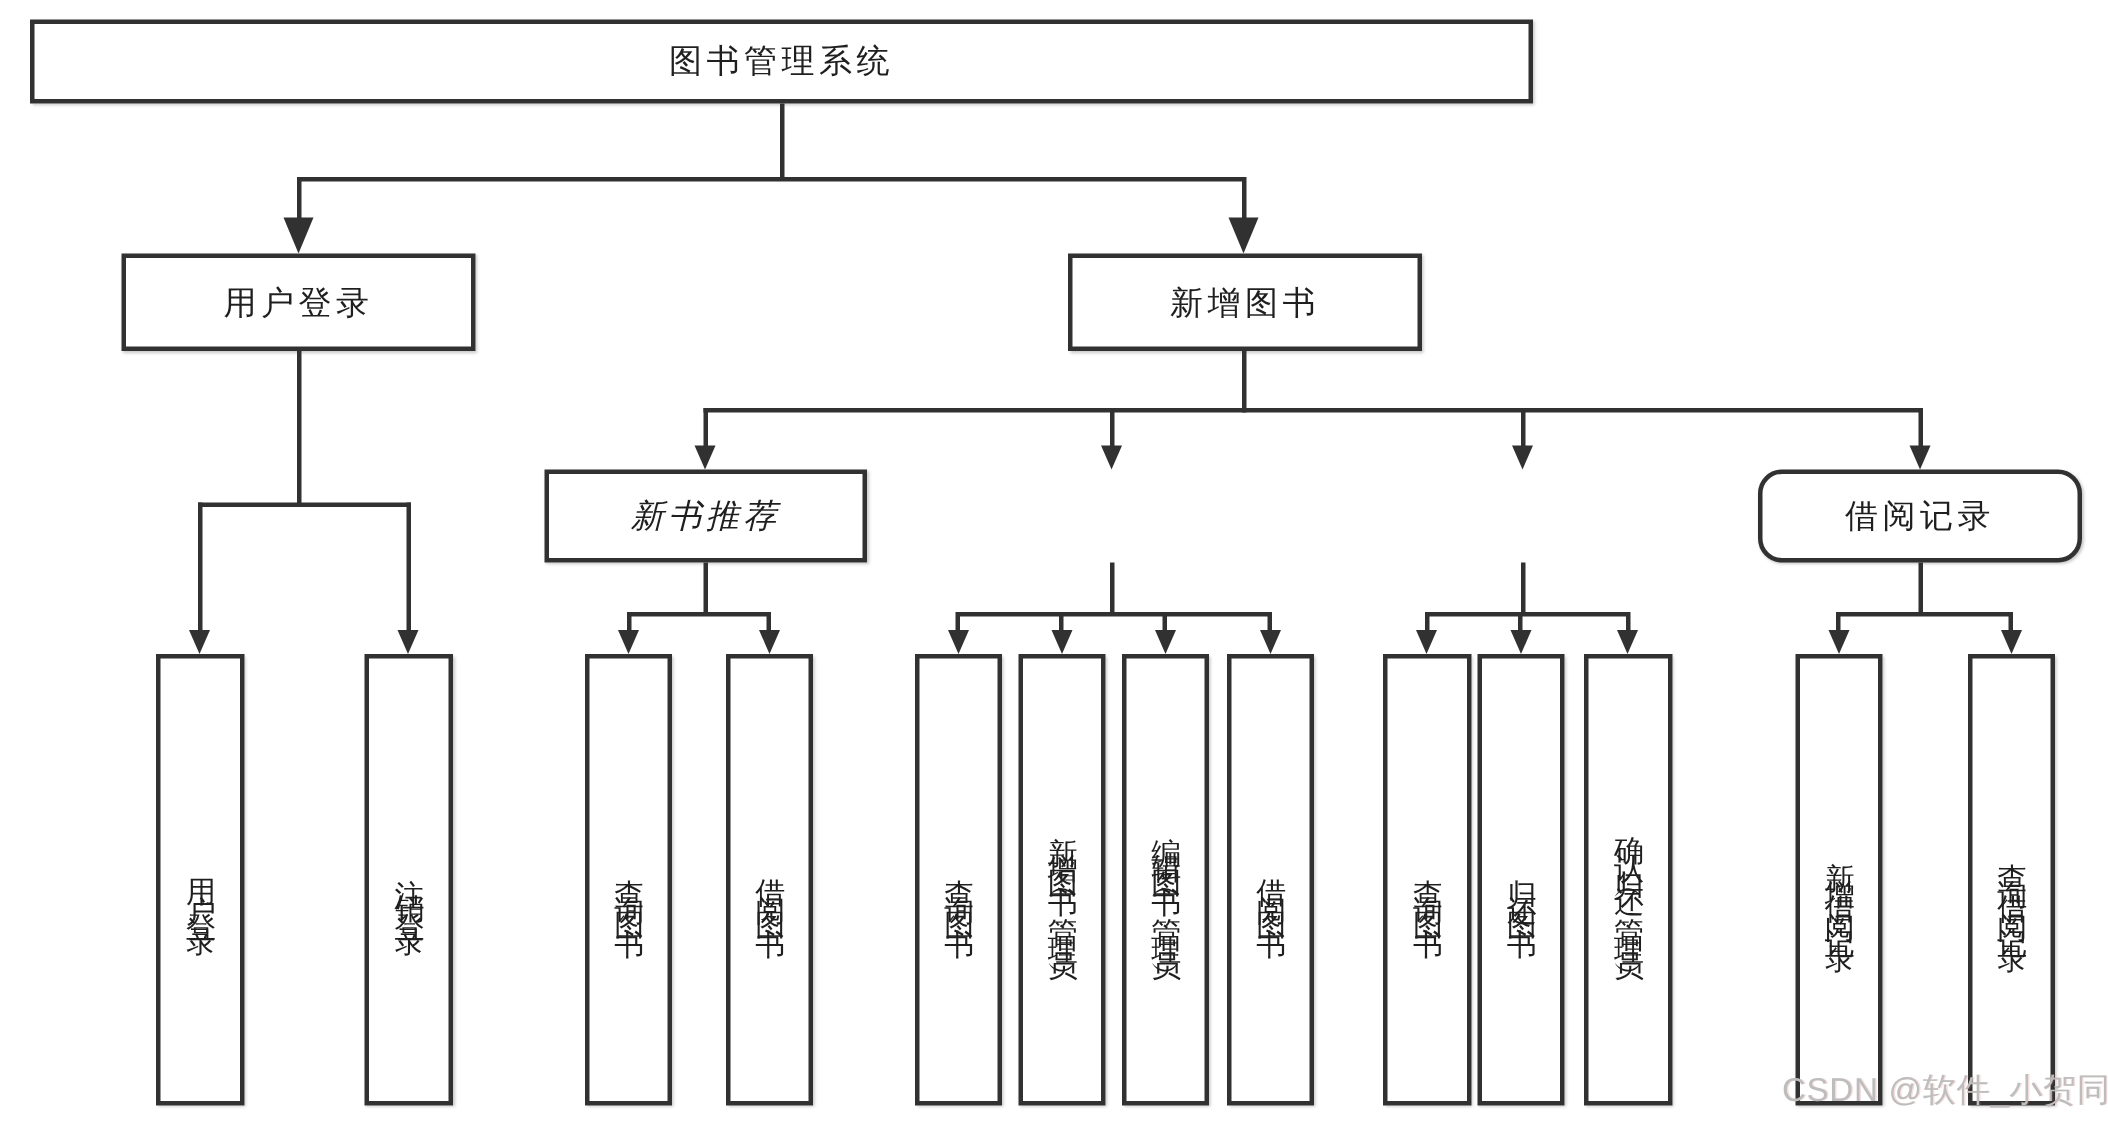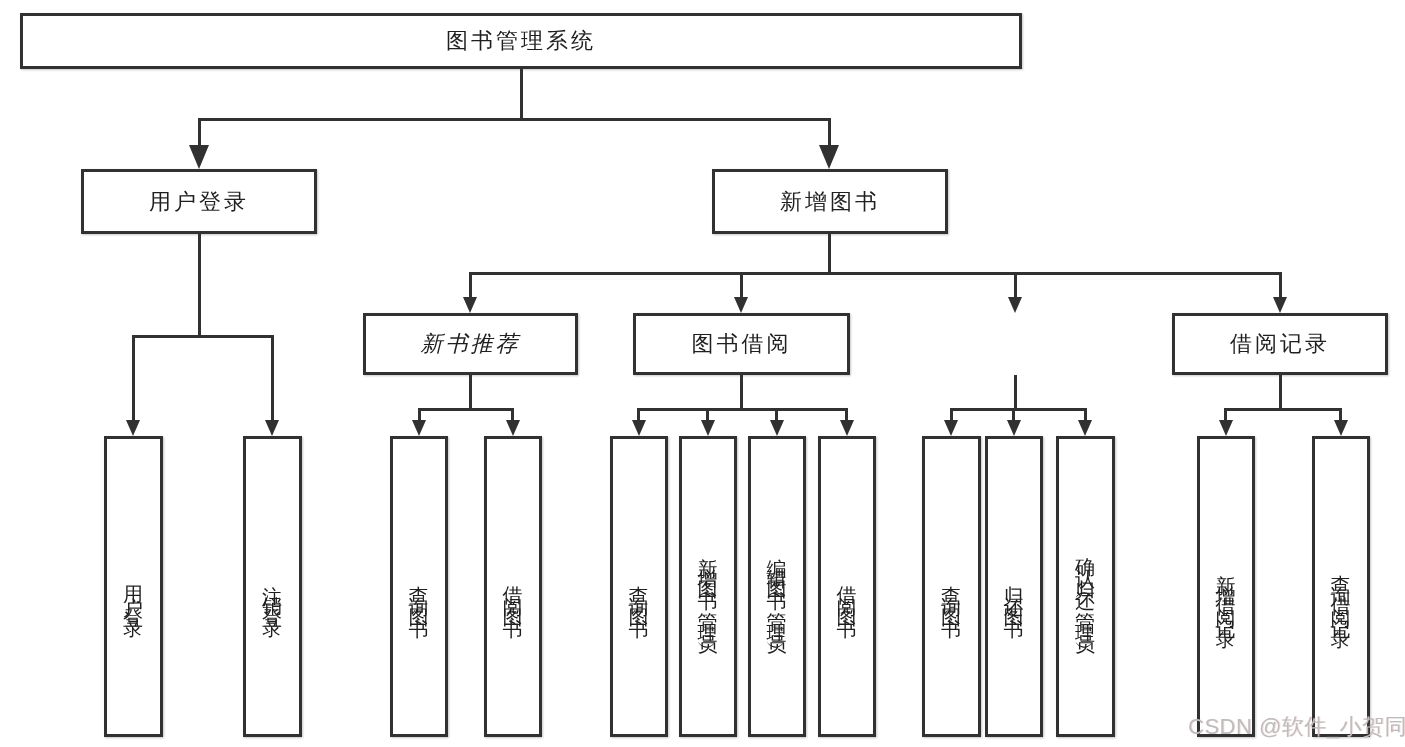--- a/index.html
+++ b/index.html
@@ -66,24 +66,21 @@
   <div class="v-line" style="left:740px;top:272px;height:27px;"></div>
   <div class="arrow" style="left:734px;top:297px;"></div>
   <div class="v-line" style="left:1014px;top:272px;height:27px;"></div>
   <div class="arrow" style="left:1008px;top:297px;"></div>
   <div class="v-line" style="left:1279px;top:272px;height:27px;"></div>
   <div class="arrow" style="left:1273px;top:297px;"></div>
 
   <div class="box" style="left:363px;top:313px;width:215px;height:62px;font-style:italic;">
     <span class="hlabel">新书推荐</span>
   </div>
-  <div class="box" style="left:633px;top:313px;width:217px;height:62px;">
-    <span class="hlabel">图书借阅</span>
-  </div>
-  <div class="box" style="left:1172px;top:313px;width:216px;height:62px;">
+  <div class="box" style="left:1172px;top:313px;width:216px;height:62px;border-radius:16px;">
     <span class="hlabel">借阅记录</span>
   </div>
 
   <div class="v-line" style="left:469px;top:375px;height:35px;"></div>
   <div class="h-line" style="left:419px;top:408px;width:95px;"></div>
   <div class="v-line" style="left:418px;top:408px;height:16px;"></div>
   <div class="arrow" style="left:412px;top:420px;"></div>
   <div class="v-line" style="left:511px;top:408px;height:16px;"></div>
   <div class="arrow" style="left:506px;top:420px;"></div>
 

